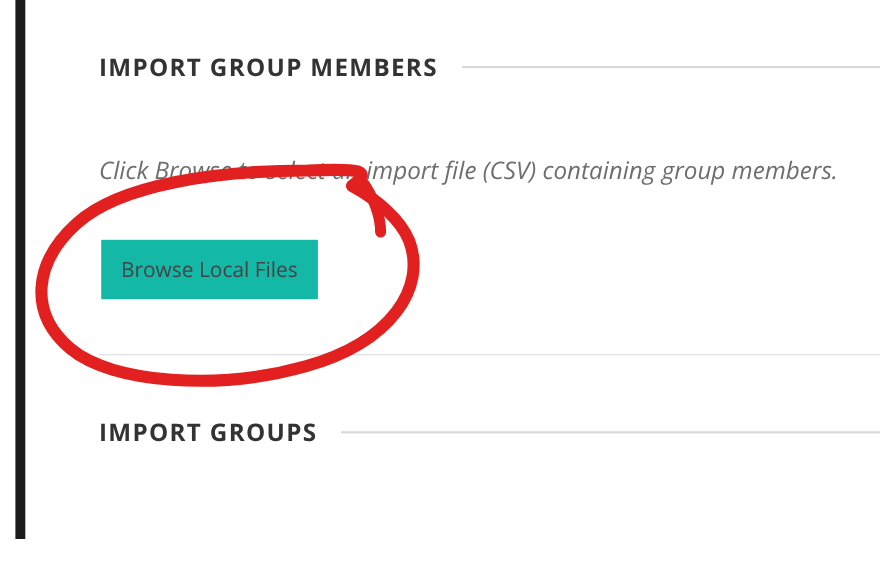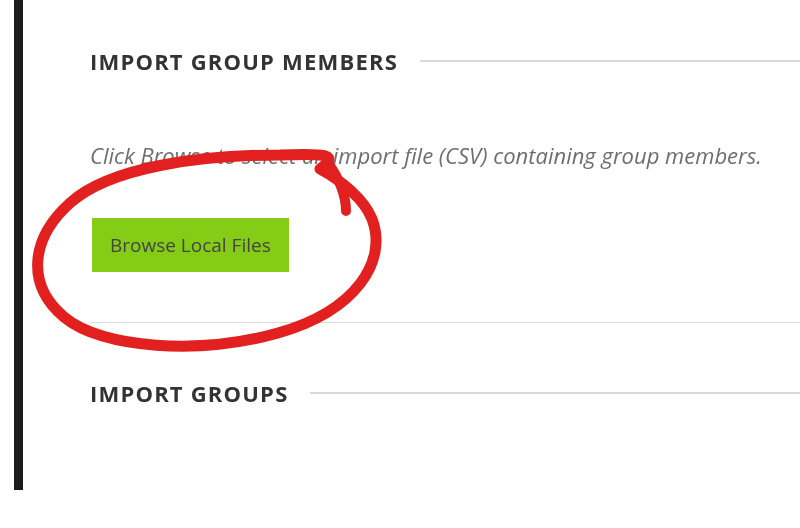--- a/index.html
+++ b/index.html
@@ -53,21 +53,21 @@
       margin-left: 2px;
     }
     .attach-label {
       font-size: 22px;
       color: #222222;
       font-weight: 400;
     }
     .browse-btn {
       display: inline-block;
       margin-top: 8px;
-      background: #84cc16;
+      background: #14b8a6;
       color: #444444;
       font-size: 19px;
       font-family: inherit;
       border: none;
       padding: 14px 18px;
       cursor: pointer;
     }
     .thin-rule {
       margin-top: 50px;
       border: none;

